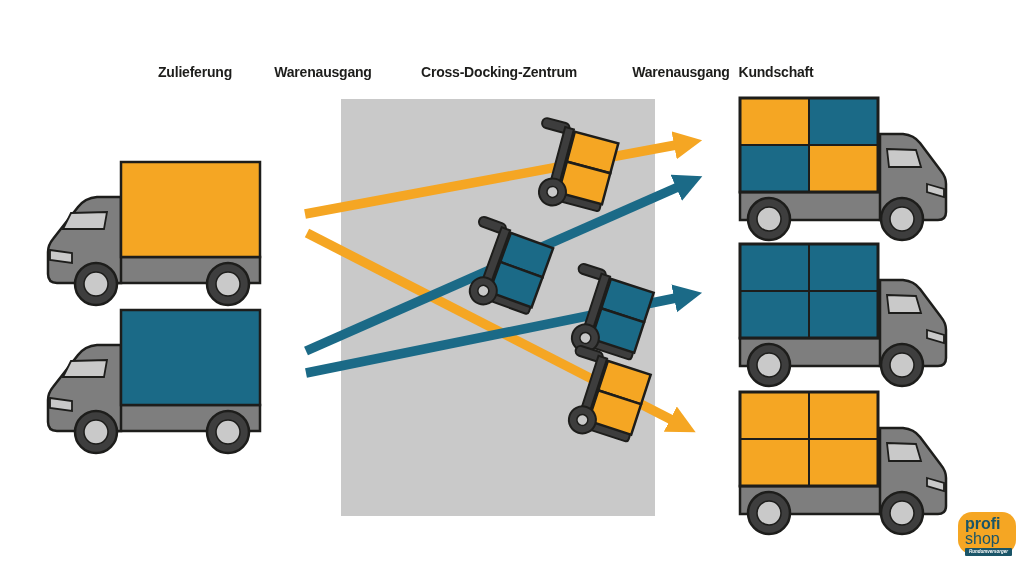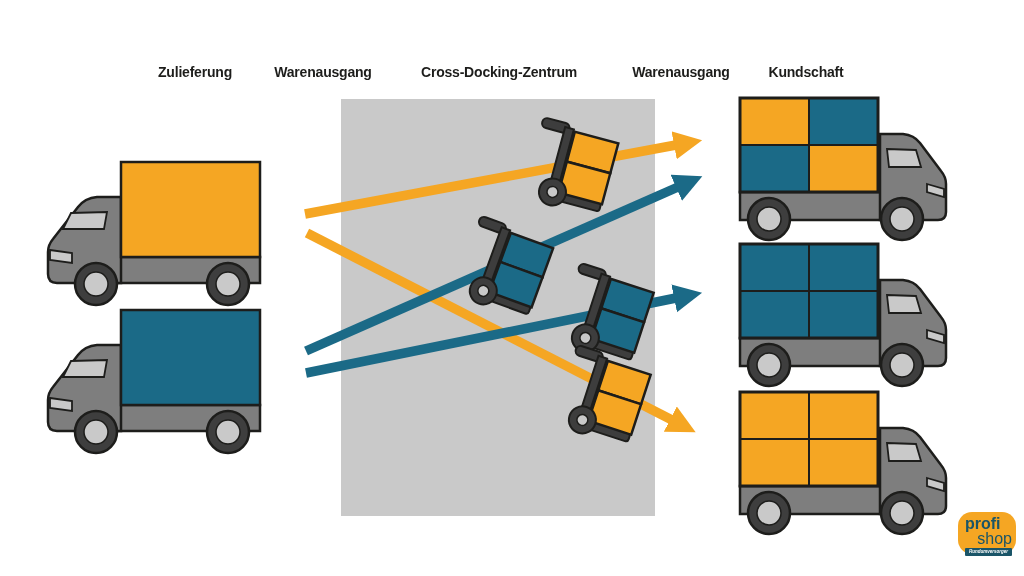--- a/index.html
+++ b/index.html
@@ -24,21 +24,21 @@
   .cell{stroke:var(--outline,#1d1d1b);stroke-width:2;}
   .cargo-frame{fill:none;stroke:var(--outline,#1d1d1b);stroke-width:3;}
   .arrow{fill:none;stroke-width:9.5;}
   
   .logo{
     position:absolute;left:958px;top:512px;width:58px;height:42px;
     background:var(--orange,#f5a623);border-radius:14px;box-sizing:border-box;
     padding:5px 4px 4px 7px;
   }
   .logo-l1{font-size:16px;font-weight:700;line-height:14px;color:var(--logotext,#1a5568);}
-  .logo-l2{font-size:16px;font-weight:400;line-height:15px;color:var(--logotext,#1a5568);text-align:right;}
+  .logo-l2{font-size:16px;font-weight:400;line-height:15px;color:var(--logotext,#1a5568);}
   .logo-tag{
     margin-top:2px;background:var(--logotext,#1a5568);color:#fff;
     font-size:4.5px;font-style:italic;font-weight:700;text-align:center;
     line-height:8px;height:8px;border-radius:1px;overflow:hidden;white-space:nowrap;
   }
 </style>
 </head>
 <body>
 
 <div class="stage">
@@ -156,21 +156,21 @@
       <rect x="740" y="145" width="69" height="47" class="cell" fill="#F5A623"></rect>
       <rect x="809" y="145" width="69" height="47" class="cell" fill="#F5A623"></rect>
       <rect x="740" y="98" width="138" height="94" class="cargo-frame"></rect>
     </g>
   </svg>
 
   <div class="col-label" style="left:195px">Zulieferung</div>
   <div class="col-label" style="left:323px">Warenausgang</div>
   <div class="col-label" style="left:499px">Cross-Docking-Zentrum</div>
   <div class="col-label" style="left:681px">Warenausgang</div>
-  <div class="col-label" style="left:806px">Kundschaft</div>
+  <div class="col-label" style="left:776px">Kundschaft</div>
 
   <div class="logo">
     <div class="logo-l1">profi</div>
     <div class="logo-l2">shop</div>
     <div class="logo-tag">Rundumversorger</div>
   </div>
 
 </div>
 
 </body></html>

